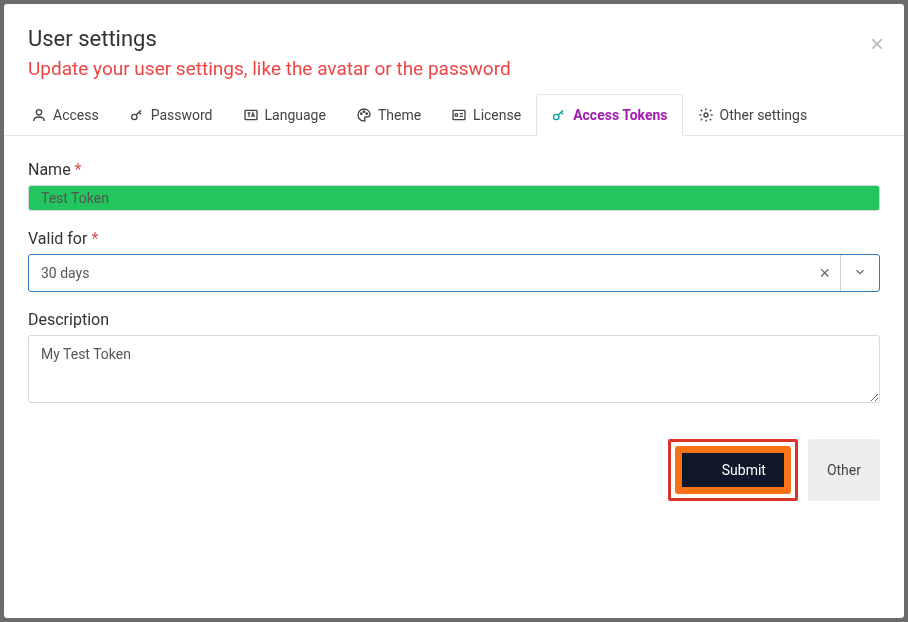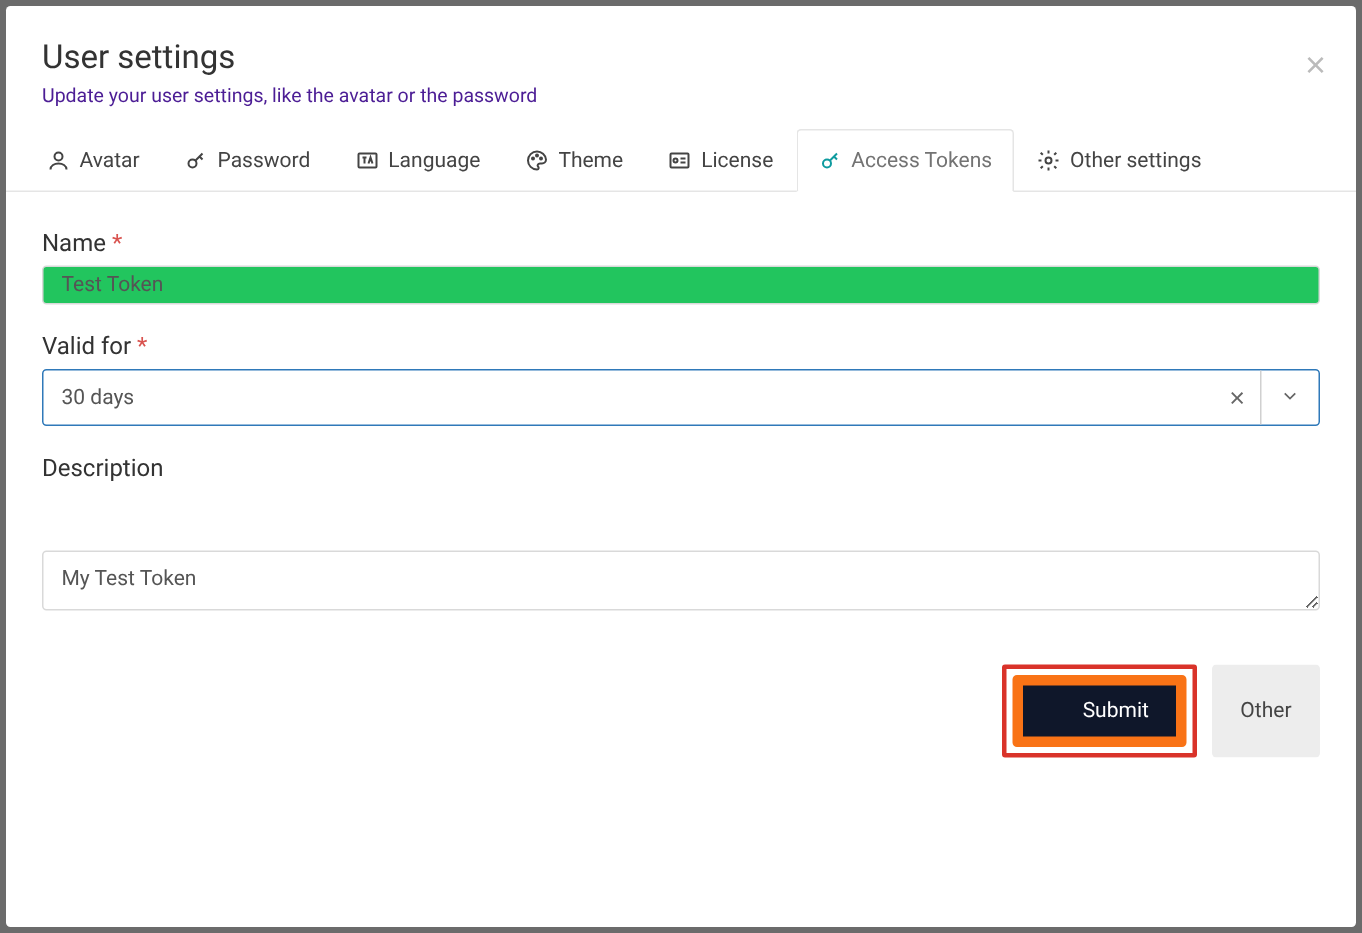--- a/index.html
+++ b/index.html
@@ -20,22 +20,22 @@
     }
     .modal-header {
       padding: 22px 24px 14px 24px;
     }
     .modal-title {
       font-size: 22px;
       font-weight: 400;
       color: #333;
     }
     .modal-subtitle {
-      font-size: 13px;
-      color: #4c1d95;
+      font-size: 19px;
+      color: #ef4444;
       margin-top: 6px;
     }
     .close-btn {
       position: absolute;
       top: 28px;
       right: 20px;
       font-size: 24px;
       color: #bbb;
       cursor: pointer;
       line-height: 1;
@@ -55,26 +55,27 @@
       padding: 12px 14px;
       font-size: 14px;
       color: #444;
       cursor: pointer;
       border: 1px solid transparent;
       border-bottom: none;
       background: none;
       position: relative;
     }
     .tab.active {
-      color: #737373;
+      color: #a21caf;
       border: 1px solid #e5e5e5;
       border-bottom: 1px solid #fff;
       border-radius: 3px 3px 0 0;
       margin-bottom: -1px;
       background: #fff;
+      font-weight: bold;
     }
     .tab-icon {
       display: inline-flex;
       width: 16px;
       height: 16px;
       align-items: center;
       justify-content: center;
     }
     .tab-icon svg { width: 16px; height: 16px; }
     .form-area {
@@ -138,24 +139,23 @@
       align-items: center;
     }
     .textarea {
       width: 100%;
       padding: 10px 12px;
       font-size: 14px;
       color: #555;
       border: 1px solid #d9d9d9;
       border-radius: 3px;
       background: #fff;
-      height: 40px;
+      height: 68px;
       resize: vertical;
       font-family: inherit;
-      margin-top: 40px;
     }
     .button-row {
       display: flex;
       justify-content: flex-end;
       gap: 10px;
       padding: 14px 24px 0 24px;
     }
     .submit-highlight {
       border: 3px solid #d9332a;
       padding: 4px;
@@ -194,21 +194,21 @@
   </div>
 
   <div class="tabs">
     <div class="tab">
       <span class="tab-icon">
         <svg viewBox="0 0 24 24" fill="none" stroke="#444" stroke-width="2">
             <circle cx="12" cy="8" r="4"></circle>
             <path d="M4 21c0-4 4-6 8-6s8 2 8 6"></path>
           </svg>
       </span>
-      <span>Avatar</span>
+      <span>Access</span>
     </div>
     <div class="tab">
       <span class="tab-icon">
         <svg viewBox="0 0 24 24" fill="none" stroke="#444" stroke-width="2">
             <circle cx="8" cy="15" r="4"></circle>
             <path d="M11 12l7-7M15 8l3 3"></path>
           </svg>
       </span>
       <span>Password</span>
     </div>

